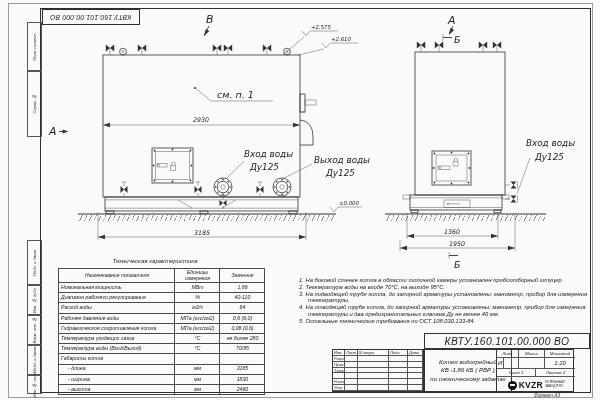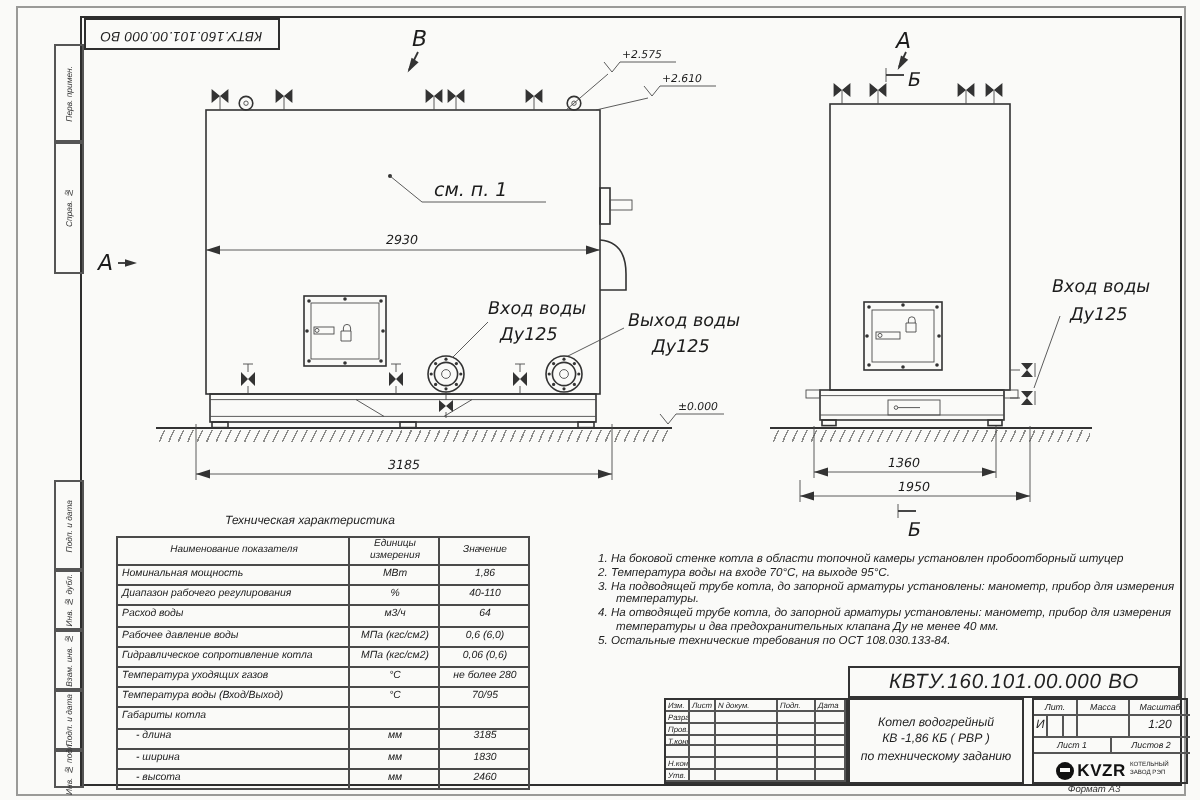--- a/index.html
+++ b/index.html
@@ -33,21 +33,21 @@
   .notes{left:299px;top:277px;width:292px;color:#222;}
   .notes div{font-size:5.8px;font-style:italic;line-height:6.8px;padding-left:9px;text-indent:-9px;}
   
   .tb{left:332px;top:333px;width:258px;height:59px;font-style:italic;color:#222;}
   .tb .box{position:absolute;border:0.8px solid #333;box-sizing:border-box;}
   .tb-num{left:92px;top:0;width:166px;height:16px;display:flex;align-items:center;justify-content:center;font-size:10.3px;letter-spacing:0.4px;white-space:nowrap;}
   .tb-rev{left:0;top:16px;width:92px;height:43px;display:grid;grid-template-columns:12px 13px 31px 19px 15px;grid-template-rows:repeat(7,1fr);}
   .tb-rev div{border-right:0.5px solid #555;border-bottom:0.5px solid #555;font-size:3.9px;overflow:hidden;white-space:nowrap;padding-left:1px;line-height:6px;}
   .tb-name{left:92px;top:16px;width:88px;height:43px;display:flex;flex-direction:column;align-items:center;justify-content:center;gap:2px;text-align:center;}
   .tb-name div{font-size:6.1px;line-height:6.6px;white-space:nowrap;}
-  .tb-lit{left:184px;top:16px;width:78px;height:43px;}
+  .tb-lit{left:164px;top:16px;width:78px;height:43px;}
   .tb-lit .hdr{position:absolute;top:0;height:8px;border-right:0.5px solid #555;border-bottom:0.5px solid #555;font-size:4.4px;text-align:center;line-height:8px;box-sizing:border-box;}
   .tb-lit .val{position:absolute;top:8px;height:11px;border-right:0.5px solid #555;border-bottom:0.5px solid #555;font-size:6px;text-align:center;line-height:11px;box-sizing:border-box;}
   .tb-sheetrow{position:absolute;top:19px;height:8px;border-right:0.5px solid #555;border-bottom:0.5px solid #555;font-size:4.4px;text-align:center;line-height:8px;box-sizing:border-box;}
   .tb-logo{position:absolute;top:27px;left:0;width:78px;height:16px;display:flex;align-items:center;justify-content:center;gap:2px;}
   .logo-mark{width:9px;height:9px;border-radius:50%;background:#111;position:relative;flex:none;}
   .logo-mark::after{content:"";position:absolute;left:2px;top:3.8px;width:5px;height:1.4px;background:#fafaf8;}
   .logo-text{font-size:8.5px;font-weight:bold;font-style:normal;letter-spacing:0.3px;color:#111;}
   .logo-sub{display:flex;flex-direction:column;justify-content:center;}
   .logo-sub div{font-size:3.1px;font-style:normal;color:#222;line-height:3.6px;white-space:nowrap;}
   .format-label{left:505px;top:392.5px;width:84px;text-align:center;font-size:4.8px;font-style:italic;color:#333;}

